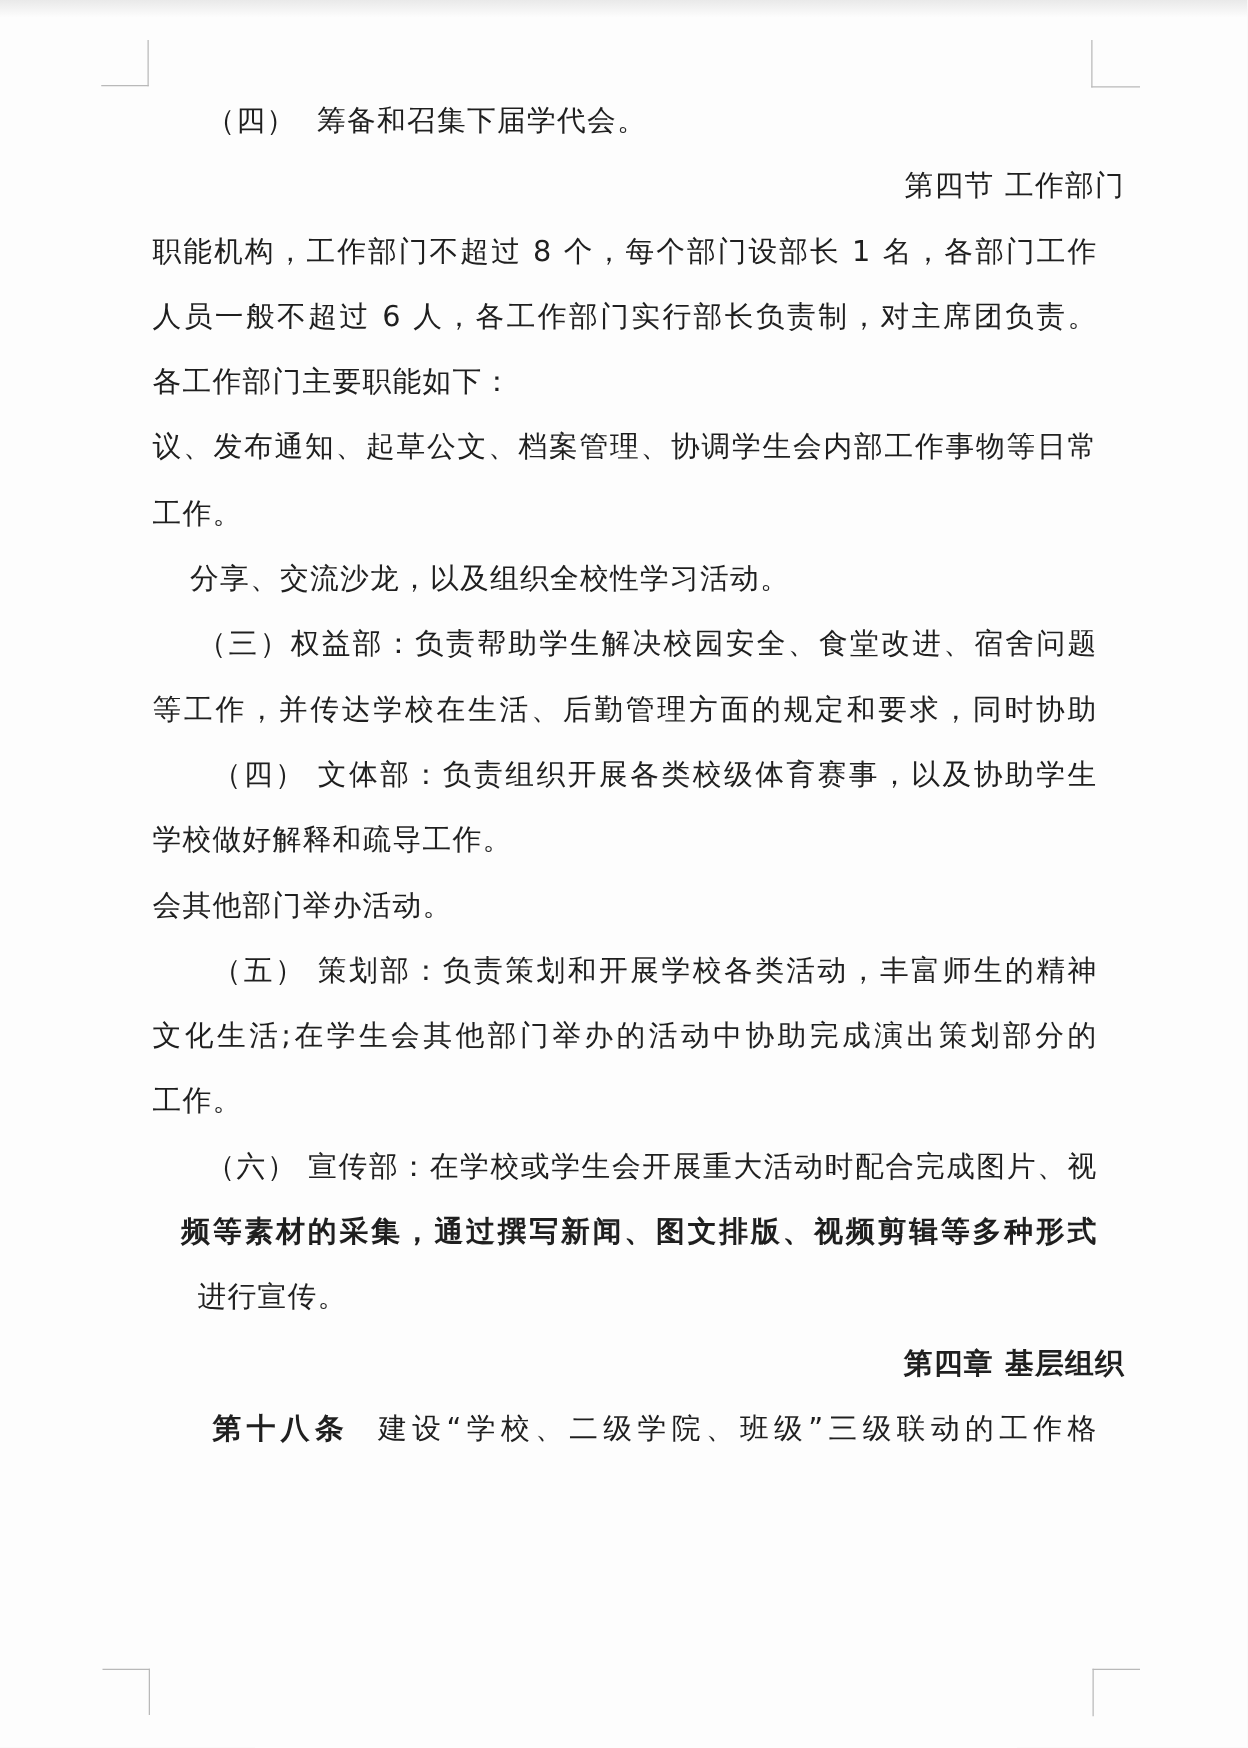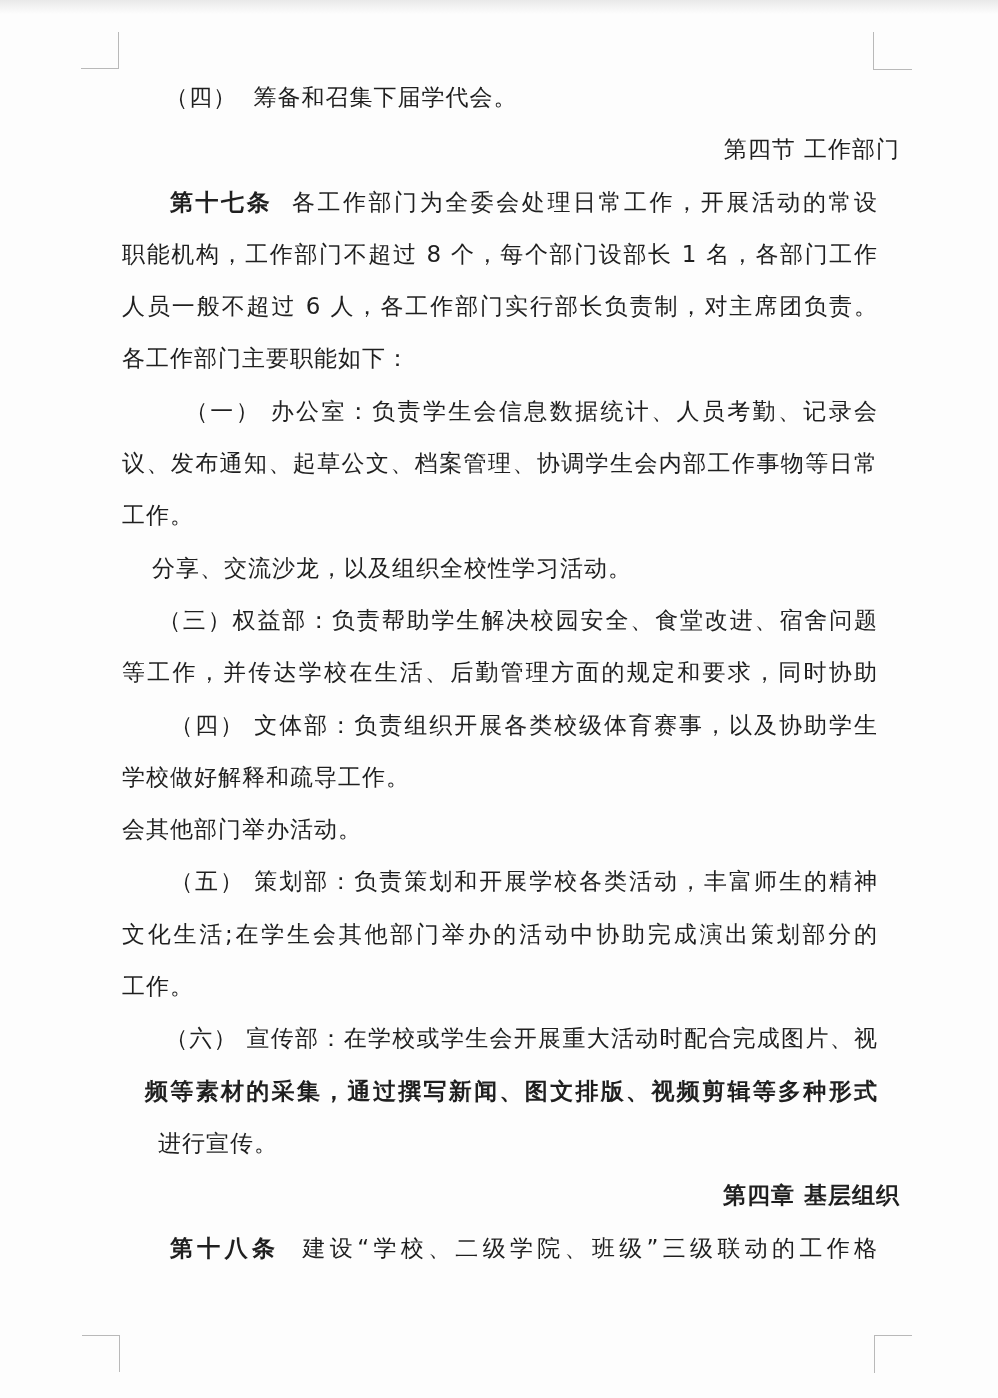--- a/index.html
+++ b/index.html
@@ -56,25 +56,23 @@
   <div class="page-top-shade"></div>
 
   <div class="mark tl"></div>
   <div class="mark tr"></div>
   <div class="mark bl"></div>
   <div class="mark br"></div>
 
   <div class="text-column" id="text-column">
       <div class="doc-line" style="padding-left: 43px;">（四）  筹备和召集下届学代会。</div>
       <div class="doc-line center">第四节 工作部门</div>
-      <div class="doc-line justify" style="padding-left: 48px;"><b>第十七条</b><span>  各工作部门为全委会处理日常工作，开展活动的常设</span></div>
       <div class="doc-line justify">职能机构，工作部门不超过 8 个，每个部门设部长 1 名，各部门工作</div>
       <div class="doc-line justify">人员一般不超过 6 人，各工作部门实行部长负责制，对主席团负责。</div>
       <div class="doc-line">各工作部门主要职能如下：</div>
-      <div class="doc-line justify" style="padding-left: 63px;">（一） 办公室：负责学生会信息数据统计、人员考勤、记录会</div>
       <div class="doc-line justify">议、发布通知、起草公文、档案管理、协调学生会内部工作事物等日常</div>
       <div class="doc-line">工作。</div>
       <div class="doc-line" style="padding-left: 30px;">分享、交流沙龙，以及组织全校性学习活动。</div>
       <div class="doc-line justify" style="padding-left: 36px;">（三）权益部：负责帮助学生解决校园安全、食堂改进、宿舍问题</div>
       <div class="doc-line justify">等工作，并传达学校在生活、后勤管理方面的规定和要求，同时协助</div>
       <div class="doc-line justify" style="padding-left: 48px;">（四） 文体部：负责组织开展各类校级体育赛事，以及协助学生</div>
       <div class="doc-line">学校做好解释和疏导工作。</div>
       <div class="doc-line">会其他部门举办活动。</div>
       <div class="doc-line justify" style="padding-left: 48px;">（五） 策划部：负责策划和开展学校各类活动，丰富师生的精神</div>
       <div class="doc-line justify">文化生活;在学生会其他部门举办的活动中协助完成演出策划部分的</div>

